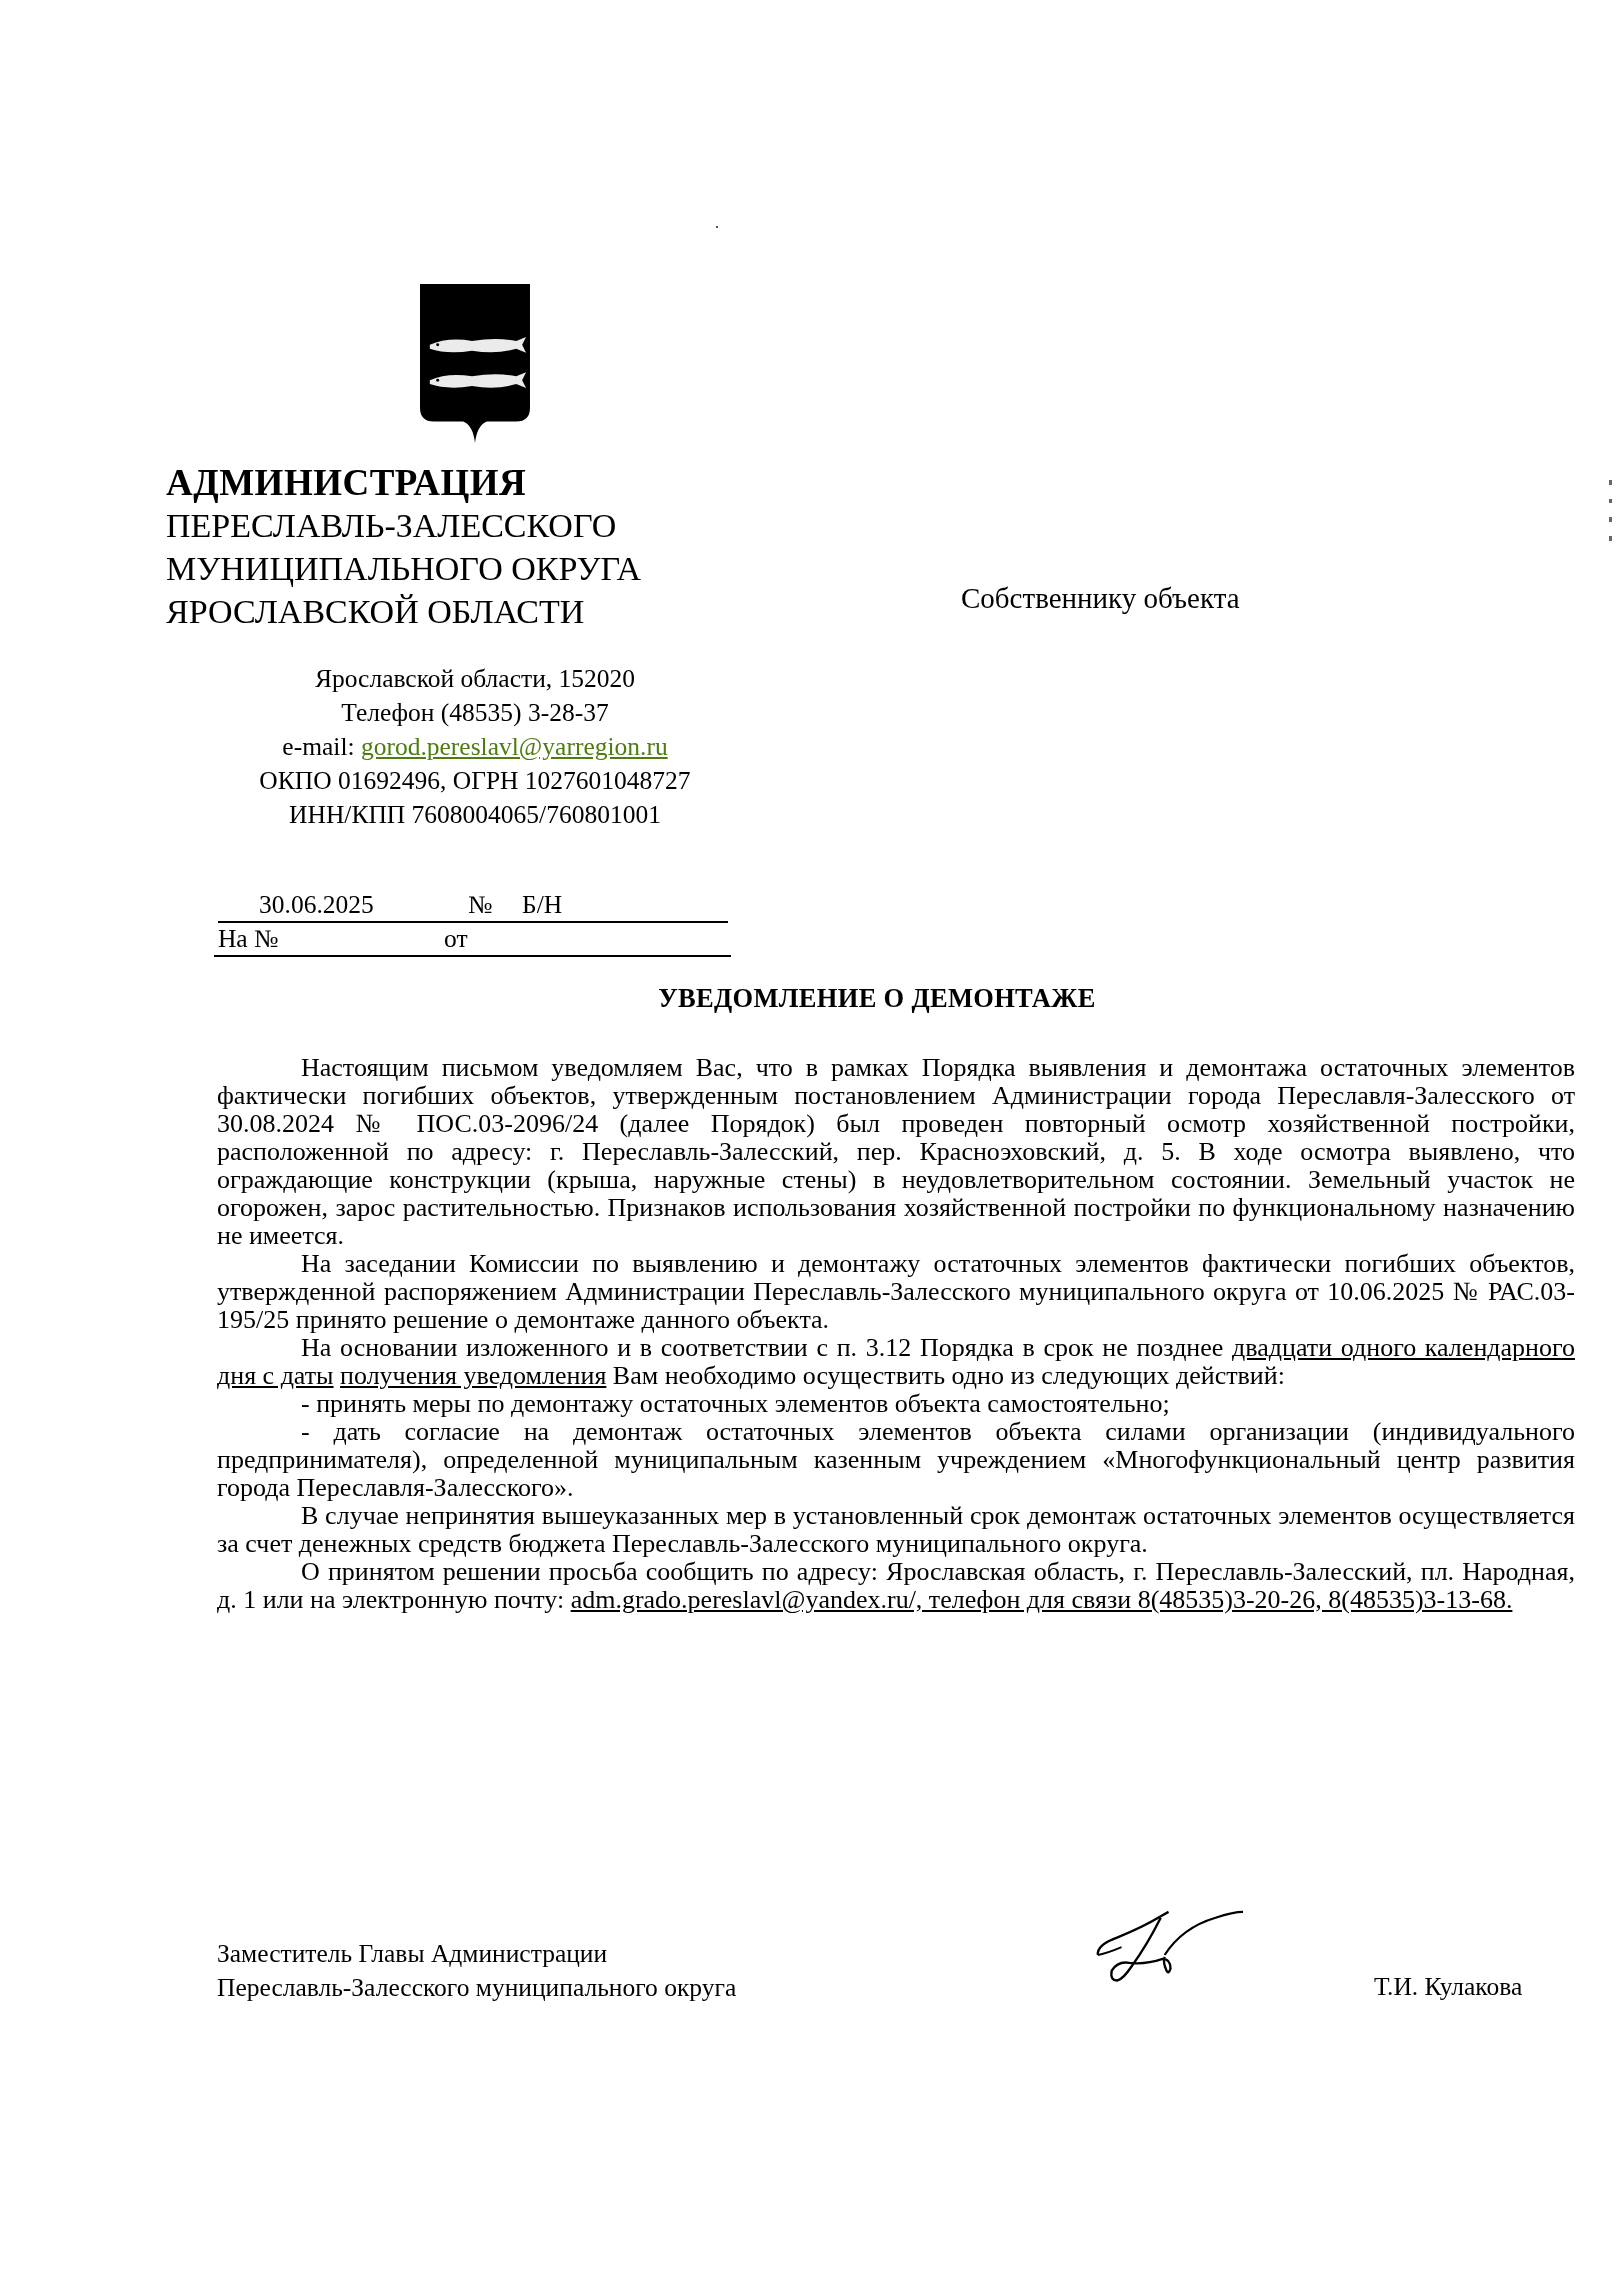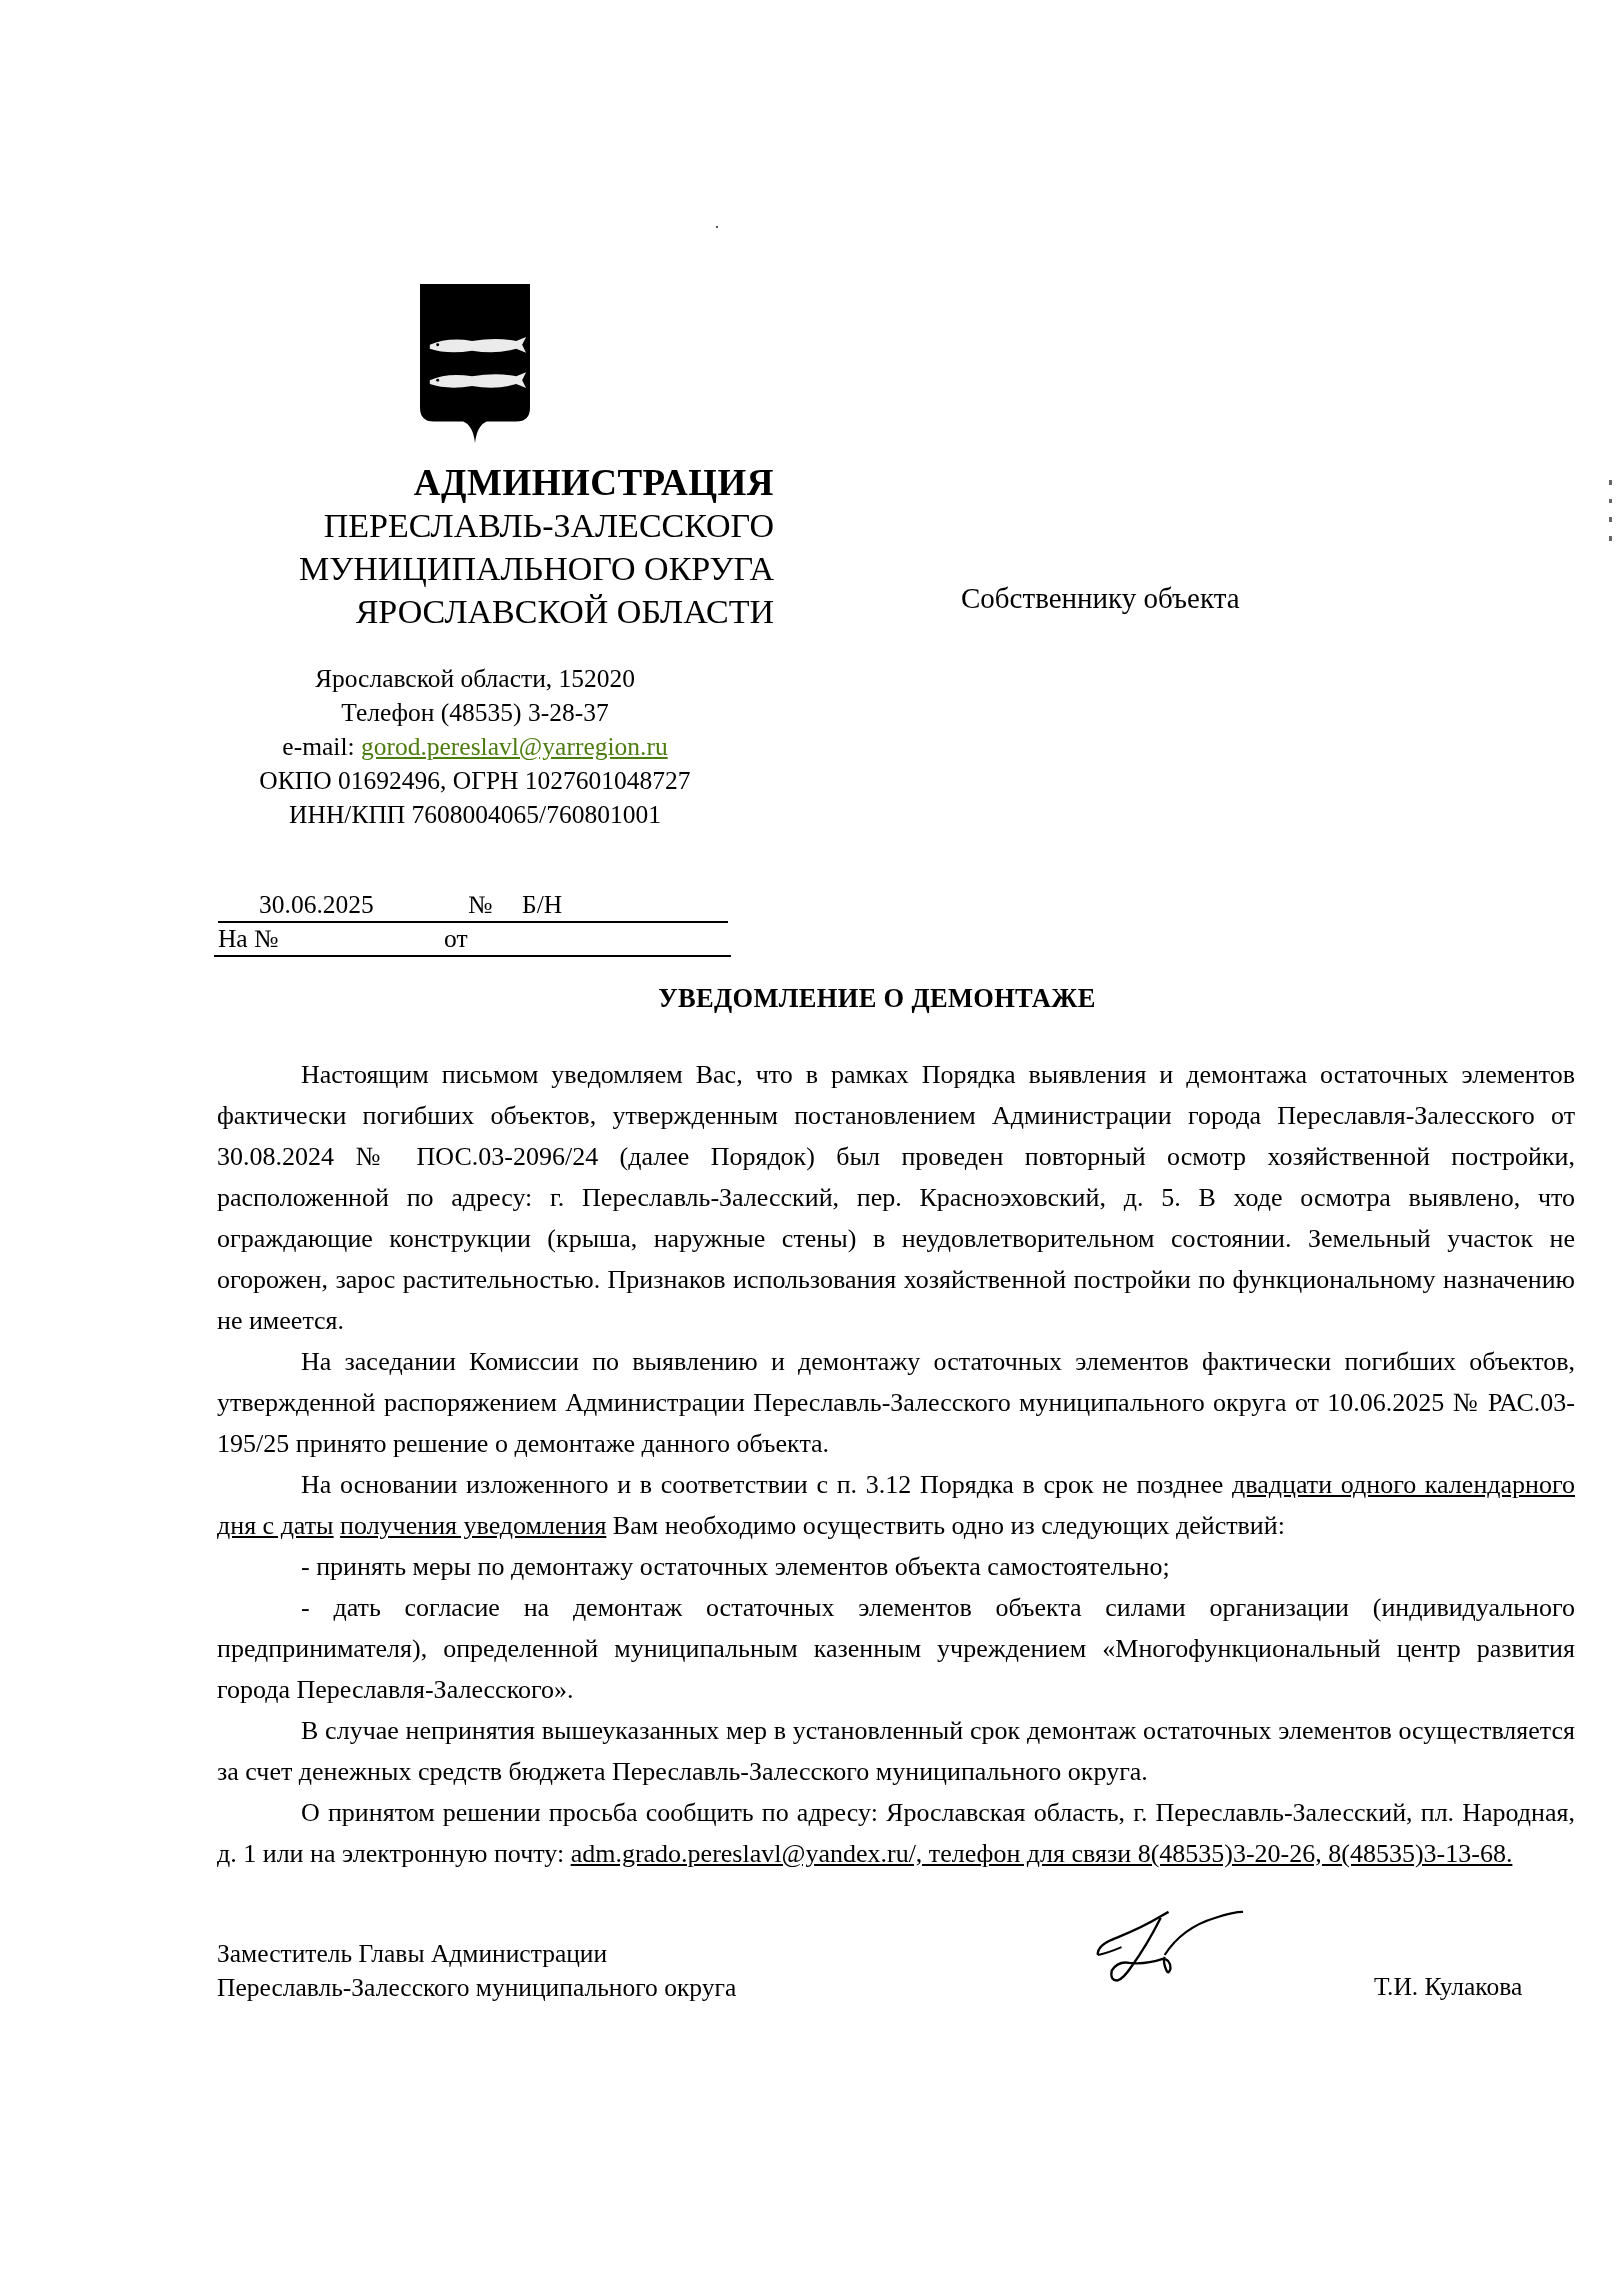--- a/index.html
+++ b/index.html
@@ -5,40 +5,40 @@
   html, body { margin: 0; padding: 0; background: #ffffff; }
   body { width: 1622px; height: 2290px; position: relative; overflow: hidden;
          font-family: "Liberation Serif", "DejaVu Serif", serif; color: #000; }
   .abs { position: absolute; }
   .stray-dot { left: 716px; top: 226px; width: 2px; height: 2px; background: #555; }
   .edge-marks { left: 1607px; top: 480px; width: 7.8px; height: 78px; }
   .edge-marks span { display: block; width: 2.9px; height: 4.9px; background: #666; margin: 0 0 13.7px 2px; }
 
   .coat { left: 418px; top: 282px; width: 114px; height: 163px; }
 
-  .org { left: 176px; top: 461px; width: 598px; text-align: right; line-height: 43px; }
+  .org { left: 166px; top: 461px; width: 598px; text-align: left; line-height: 43px; }
   .org .l1 { font-weight: bold; font-size: 37px; letter-spacing: 0.5px; }
   .org .ln { font-size: 34px; }
 
   .addr { left: 181px; top: 662px; width: 588px; text-align: center; font-size: 25.5px; line-height: 34px; }
   .addr .email a { color: #4d7c0f; text-decoration: underline; }
 
   .regline { left: 218px; top: 890px; width: 510px; height: 31px; font-size: 25.5px; border-bottom: 2px solid #000; }
   .regline .date { position: absolute; left: 41px; top: 0; }
   .regline .num-sign { position: absolute; left: 250px; top: 0; }
   .regline .num-val { position: absolute; left: 304px; top: 0; }
   .reqline { left: 214px; top: 924px; width: 517px; height: 31px; font-size: 25.5px; border-bottom: 2px solid #000; }
   .reqline .na { position: absolute; left: 3.9px; top: 0; }
   .reqline .ot { position: absolute; left: 230px; top: 0; }
 
   .recipient { left: 961px; top: 582px; font-size: 29px; }
 
   .doctitle { left: 0; top: 983px; width: 1754px; text-align: center; font-weight: bold; font-size: 26.5px; letter-spacing: 0.3px; }
 
-  .body-text { left: 217px; top: 1054px; width: 1358px; font-size: 26px; line-height: 41px; text-align: justify; }
+  .body-text { left: 217px; top: 1054px; width: 1358px; font-size: 26px; line-height: 28px; text-align: justify; }
   .body-text p { margin: 0; }
   .body-text .ind { text-indent: 84px; }
   .body-text u { text-decoration: underline; }
 
   .sig-role { left: 217px; top: 1937px; font-size: 25.5px; line-height: 34px; }
   .signature { left: 1088px; top: 1906px; width: 167px; height: 98px; }
   .sig-name { left: 1374px; top: 1972px; font-size: 25.5px; }
 </style>
 </head>
 <body>

